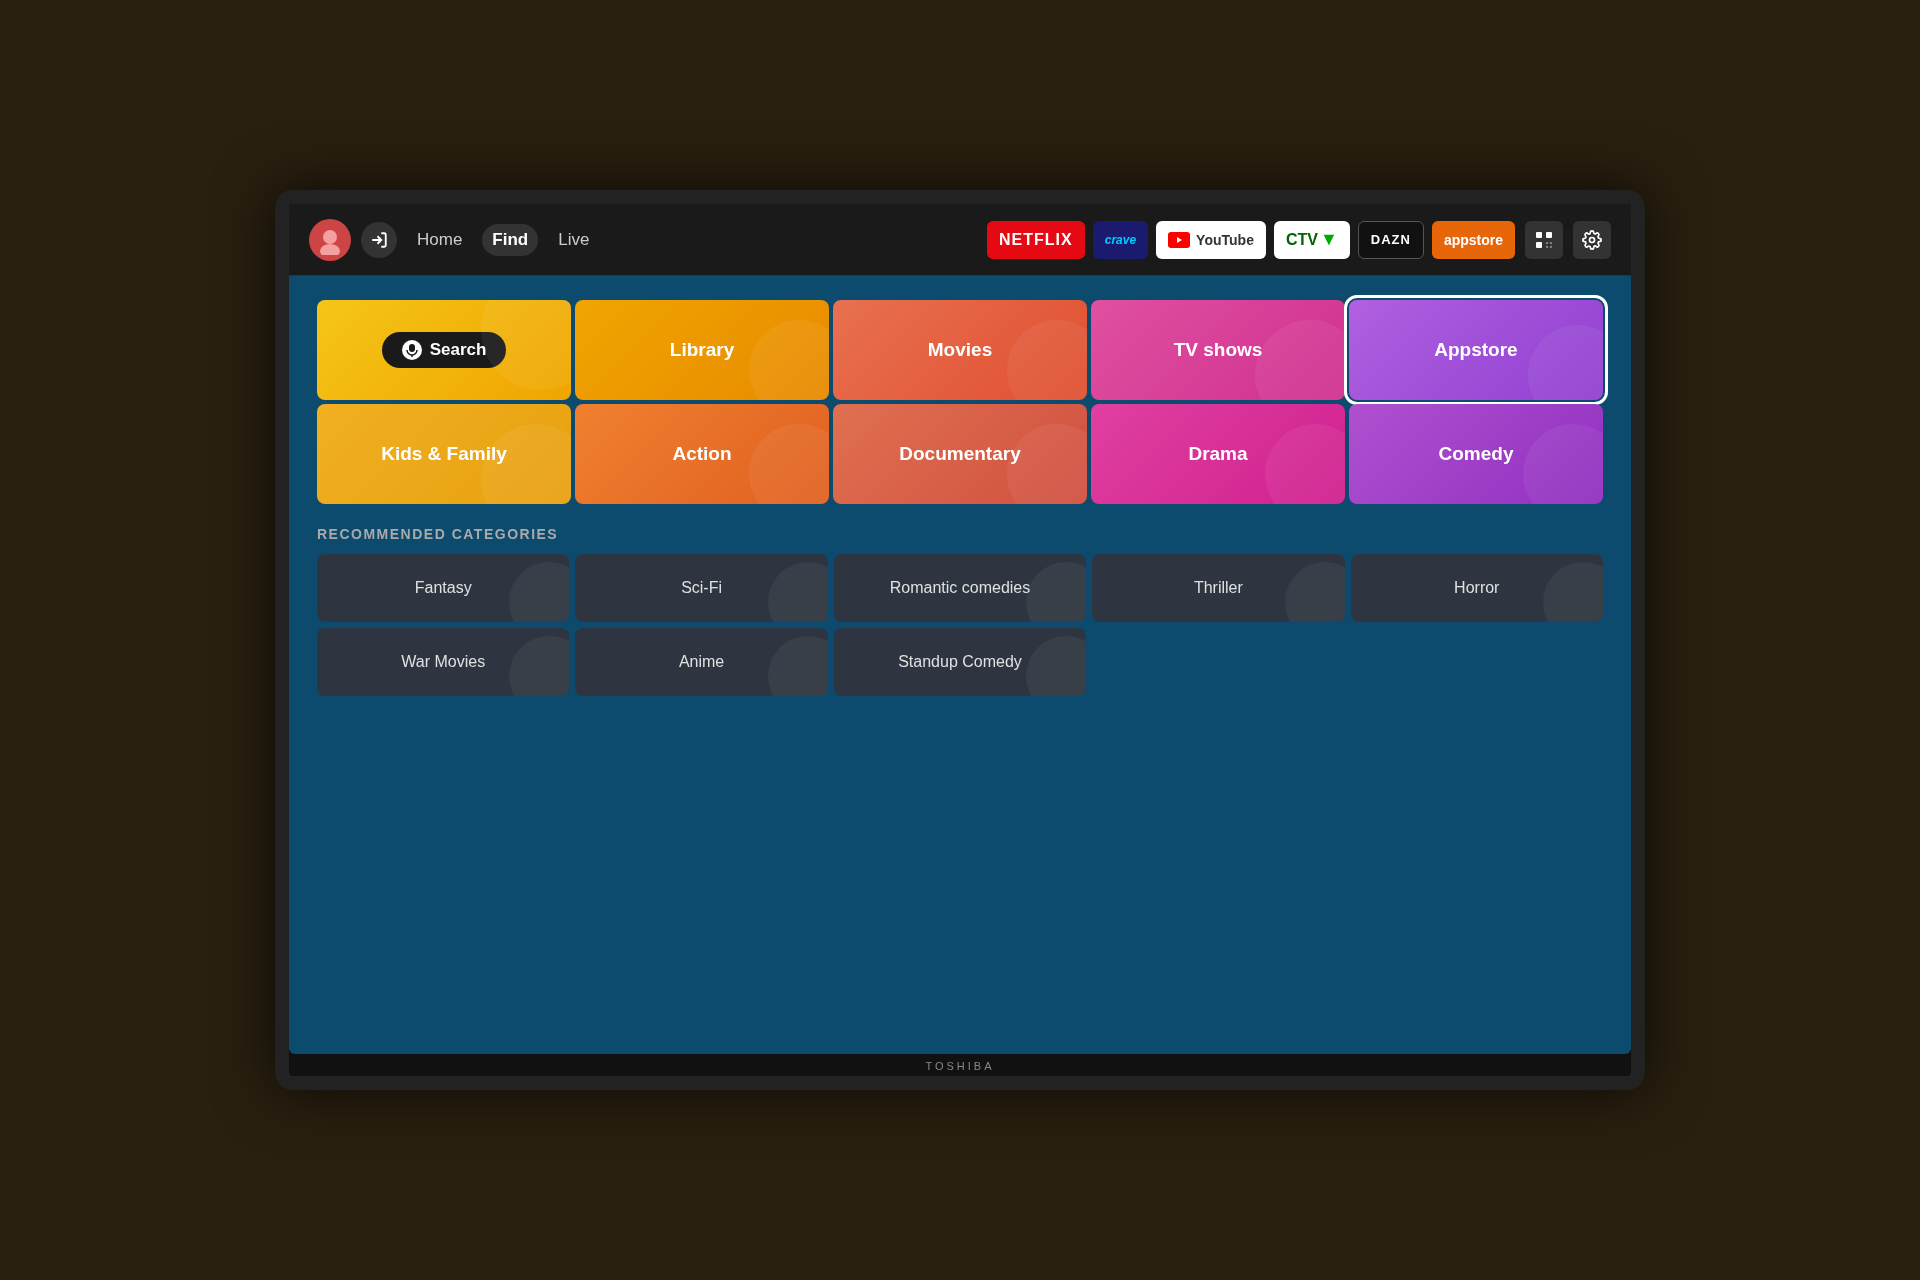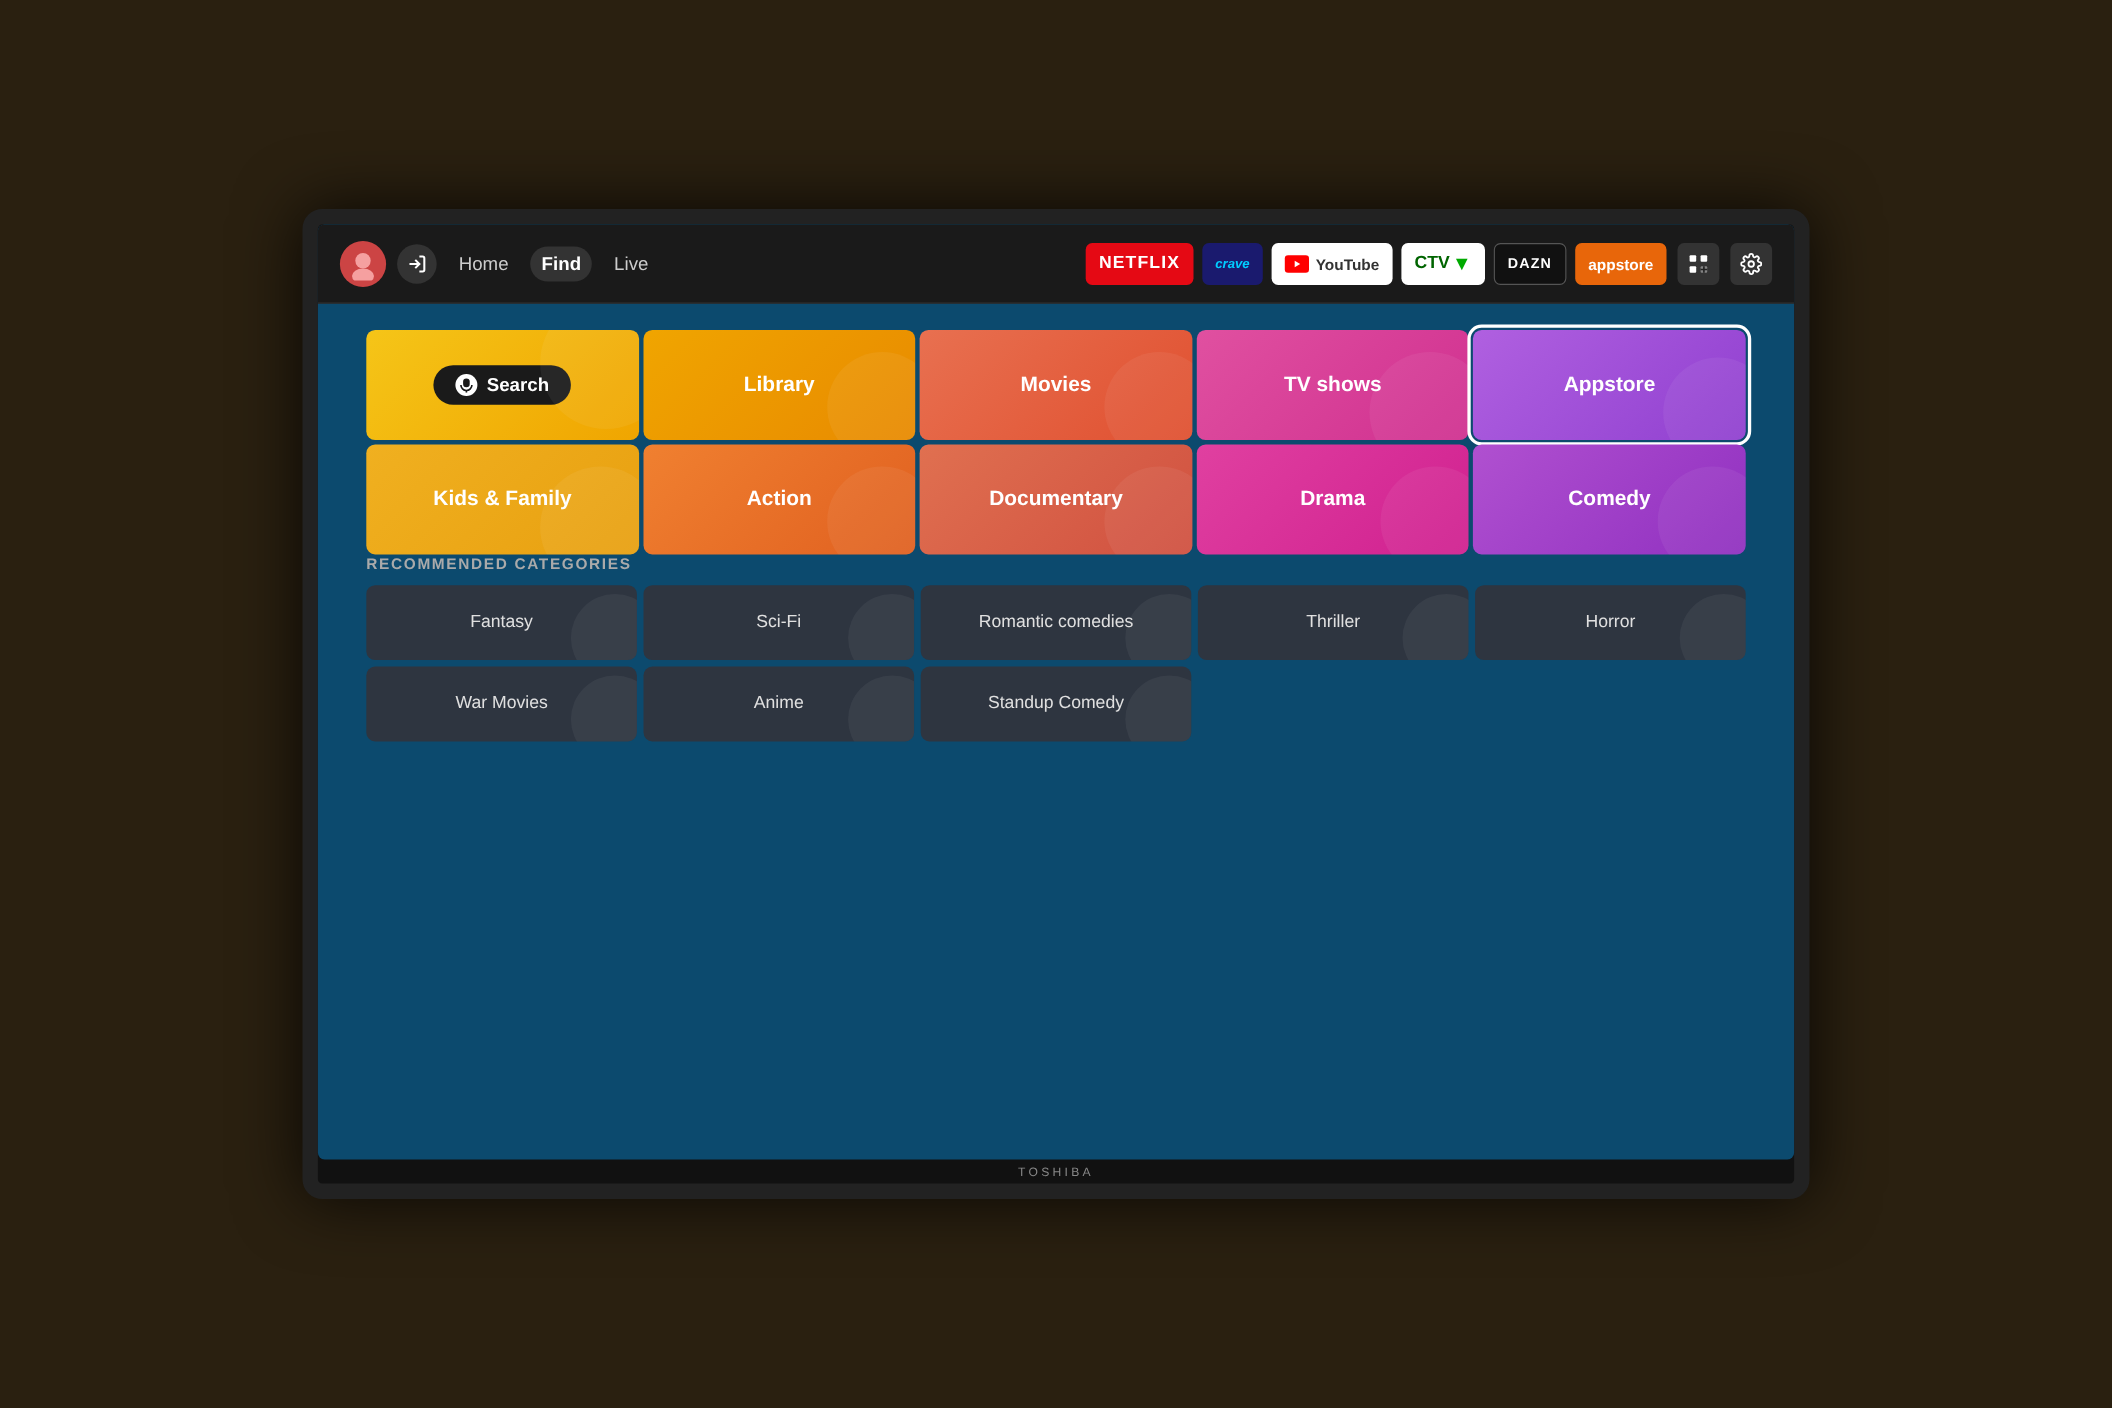--- a/index.html
+++ b/index.html
@@ -182,23 +182,24 @@
       align-items: center;
       justify-content: center;
       color: #fff;
       font-size: 18px;
       cursor: pointer;
     }
 
     
     .main-content {
       flex: 1;
-      padding: 24px 44px;
+      padding: 24px 28px;
       display: flex;
       flex-direction: column;
+      gap: 22px;
     }
 
     
     .category-grid {
       display: grid;
       grid-template-columns: repeat(5, 1fr);
       grid-template-rows: repeat(2, 100px);
       gap: 4px;
     }
 

